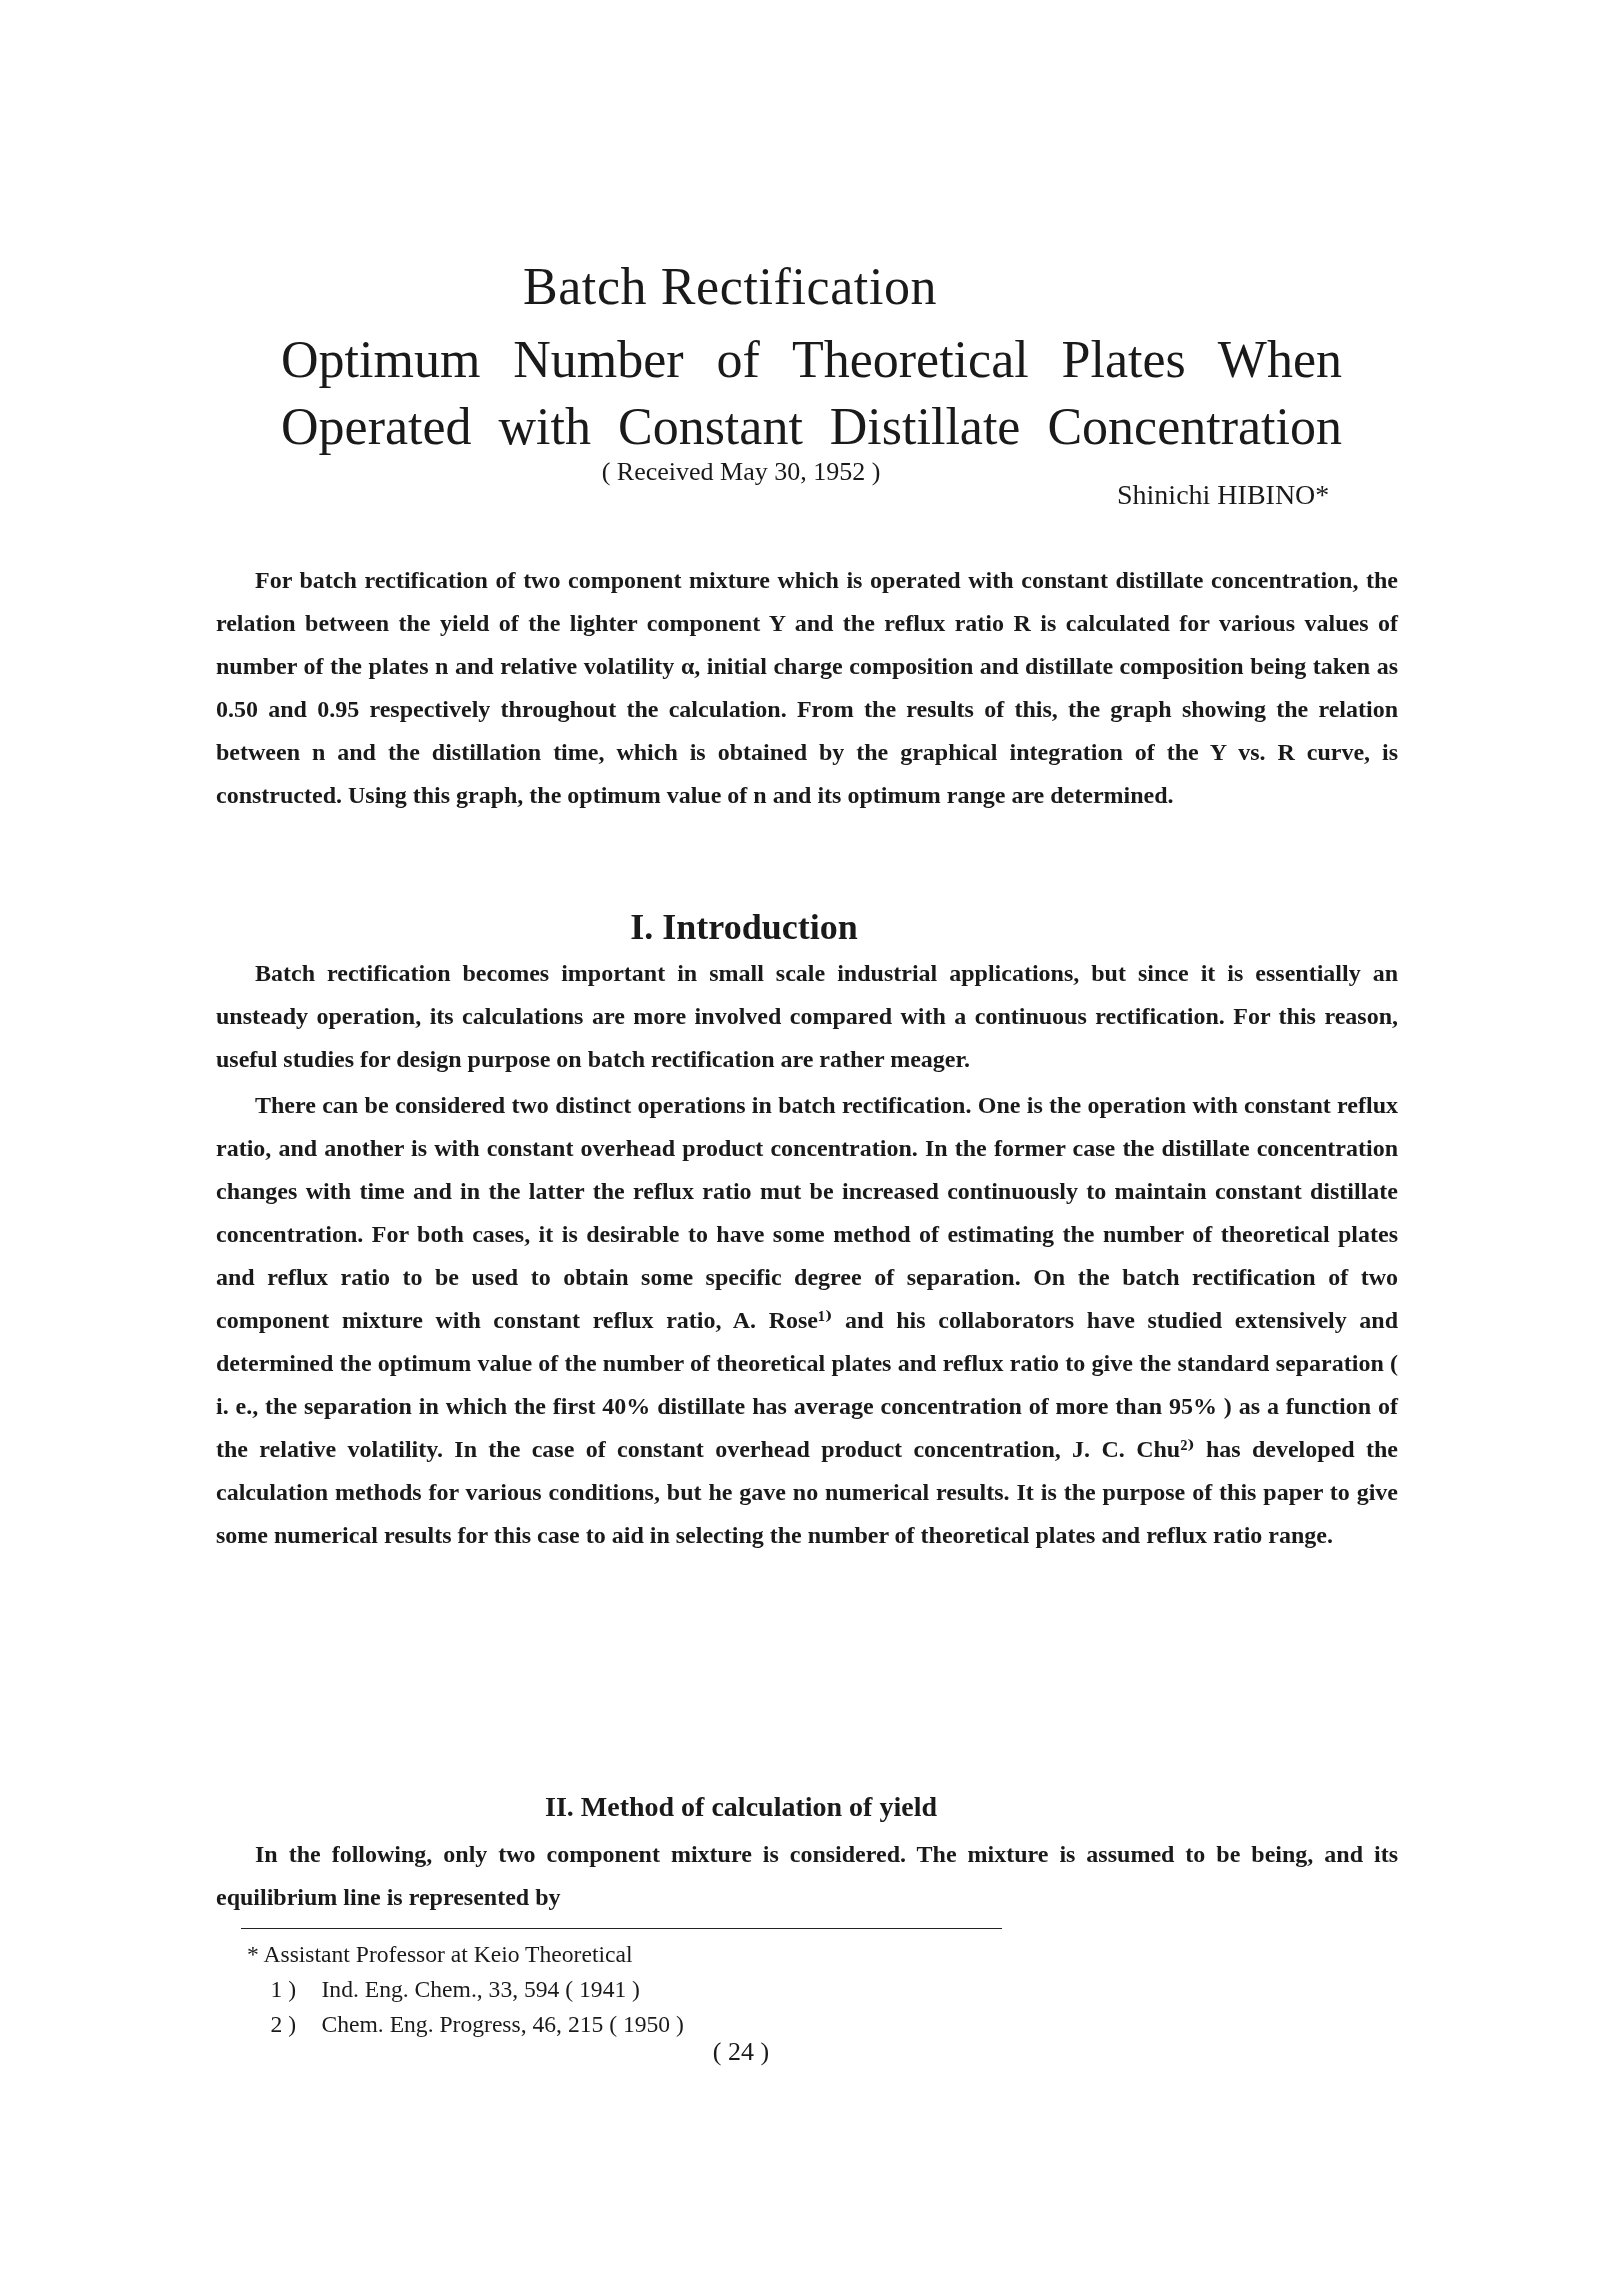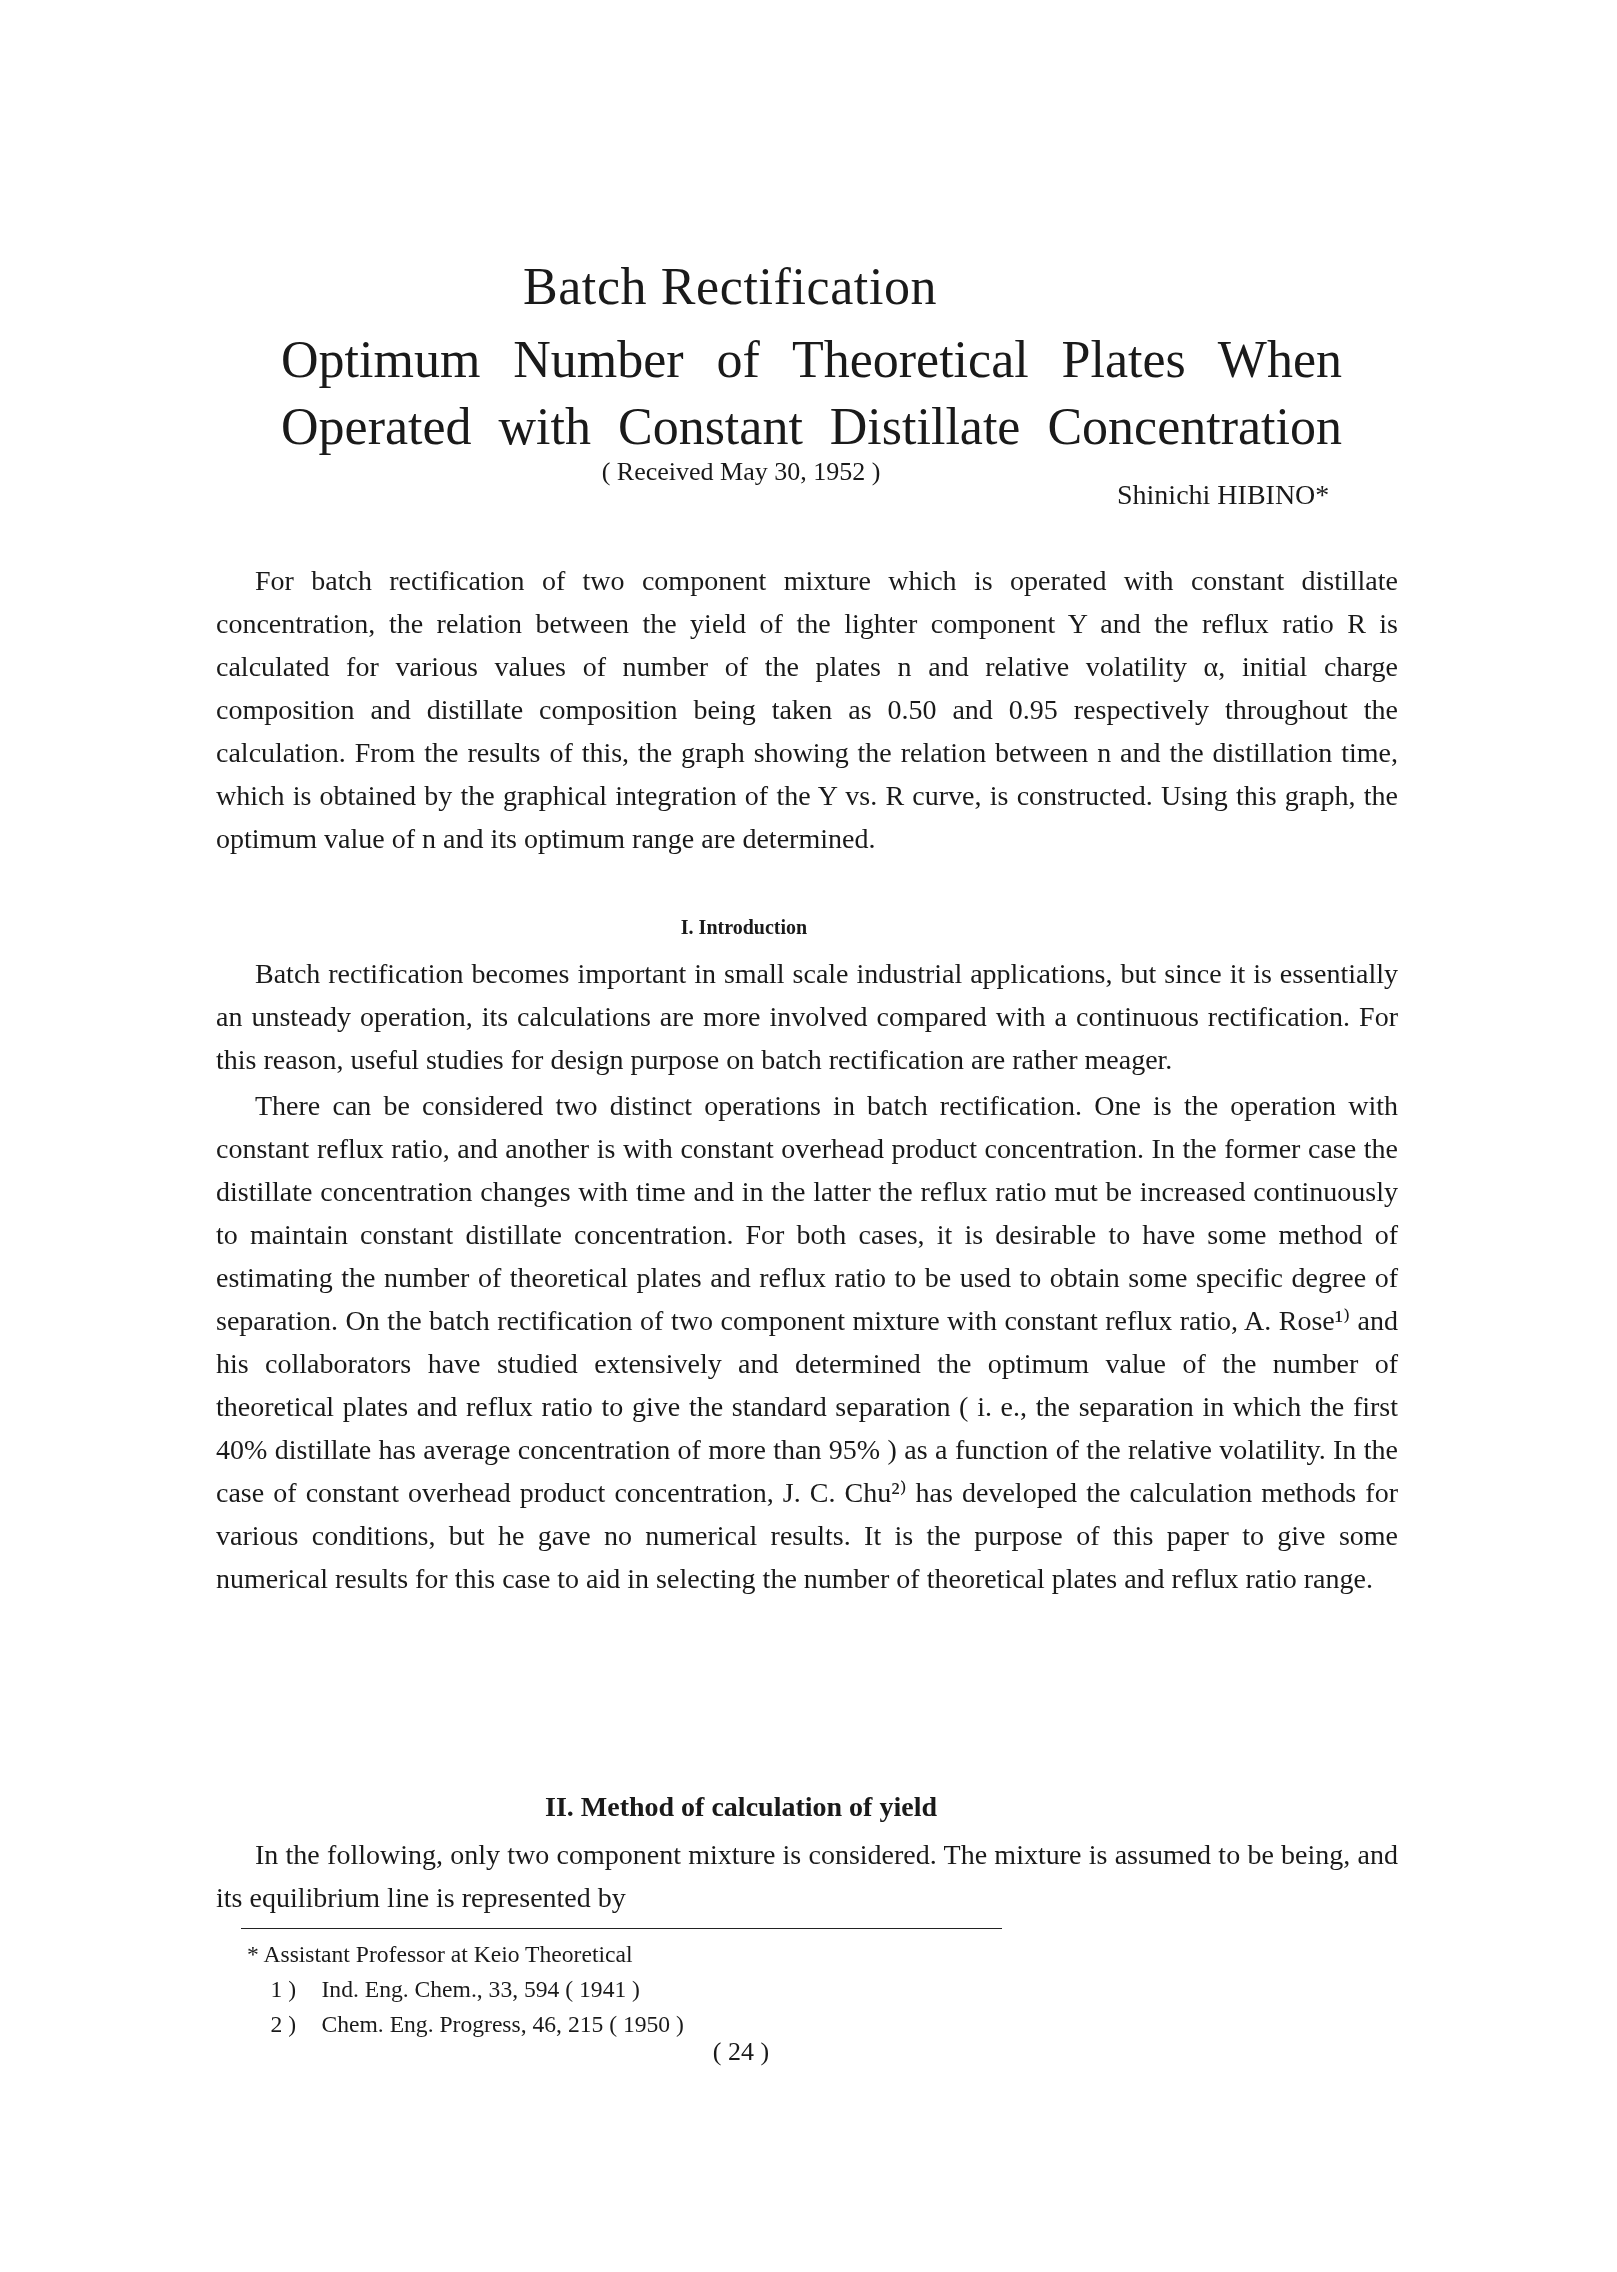--- a/index.html
+++ b/index.html
@@ -10,25 +10,25 @@
                 font-size:52px; line-height:62px; letter-spacing:0.6px; }
   .title-line { position:absolute; left:281px; width:1061px; font-size:52px; line-height:62px;
                 text-align:justify; text-align-last:justify; }
   .t2 { top:329px; }
   .t3 { top:396px; }
   .received { position:absolute; top:456px; left:0; width:1482px; text-align:center;
               font-size:26px; line-height:31px; }
   .author { position:absolute; top:478px; left:1117px; font-size:28px; line-height:34px; }
   .abstract-head { position:absolute; top:505px; left:0; width:1482px; text-align:center;
                    font-size:28px; line-height:35px; font-weight:bold; }
-  .body-block { position:absolute; left:216px; width:1182px; font-size:28px; line-height:43px; }
+  .body-block { position:absolute; left:216px; width:1182px; font-size:24px; line-height:43px;font-weight:bold; }
   .para { margin:0; text-align:justify; text-indent:39px; }
   .abstract { top:559px; }
   .intro-head { position:absolute; top:910px; left:0; width:1488px; text-align:center;
-                font-size:20px; line-height:35px; font-weight:bold; }
+                font-size:36px; line-height:35px; font-weight:bold; }
   .intro { top:952px; }
   .intro .para + .para { margin-top:3.4px; }
   .method-head { position:absolute; top:1789px; left:0; width:1482px; text-align:center;
                  font-size:28px; line-height:35px; font-weight:bold; }
   .method { top:1833px; }
   .rule { position:absolute; top:1928px; left:241px; width:761px; height:0;
           border-top:1.7px solid #222; }
   .footnotes { position:absolute; top:1937px; left:247px; font-size:23.6px; line-height:35px; }
   .fn { white-space:nowrap; }
   .fn-num { display:inline-block; width:45px; padding-left:23.6px; }

